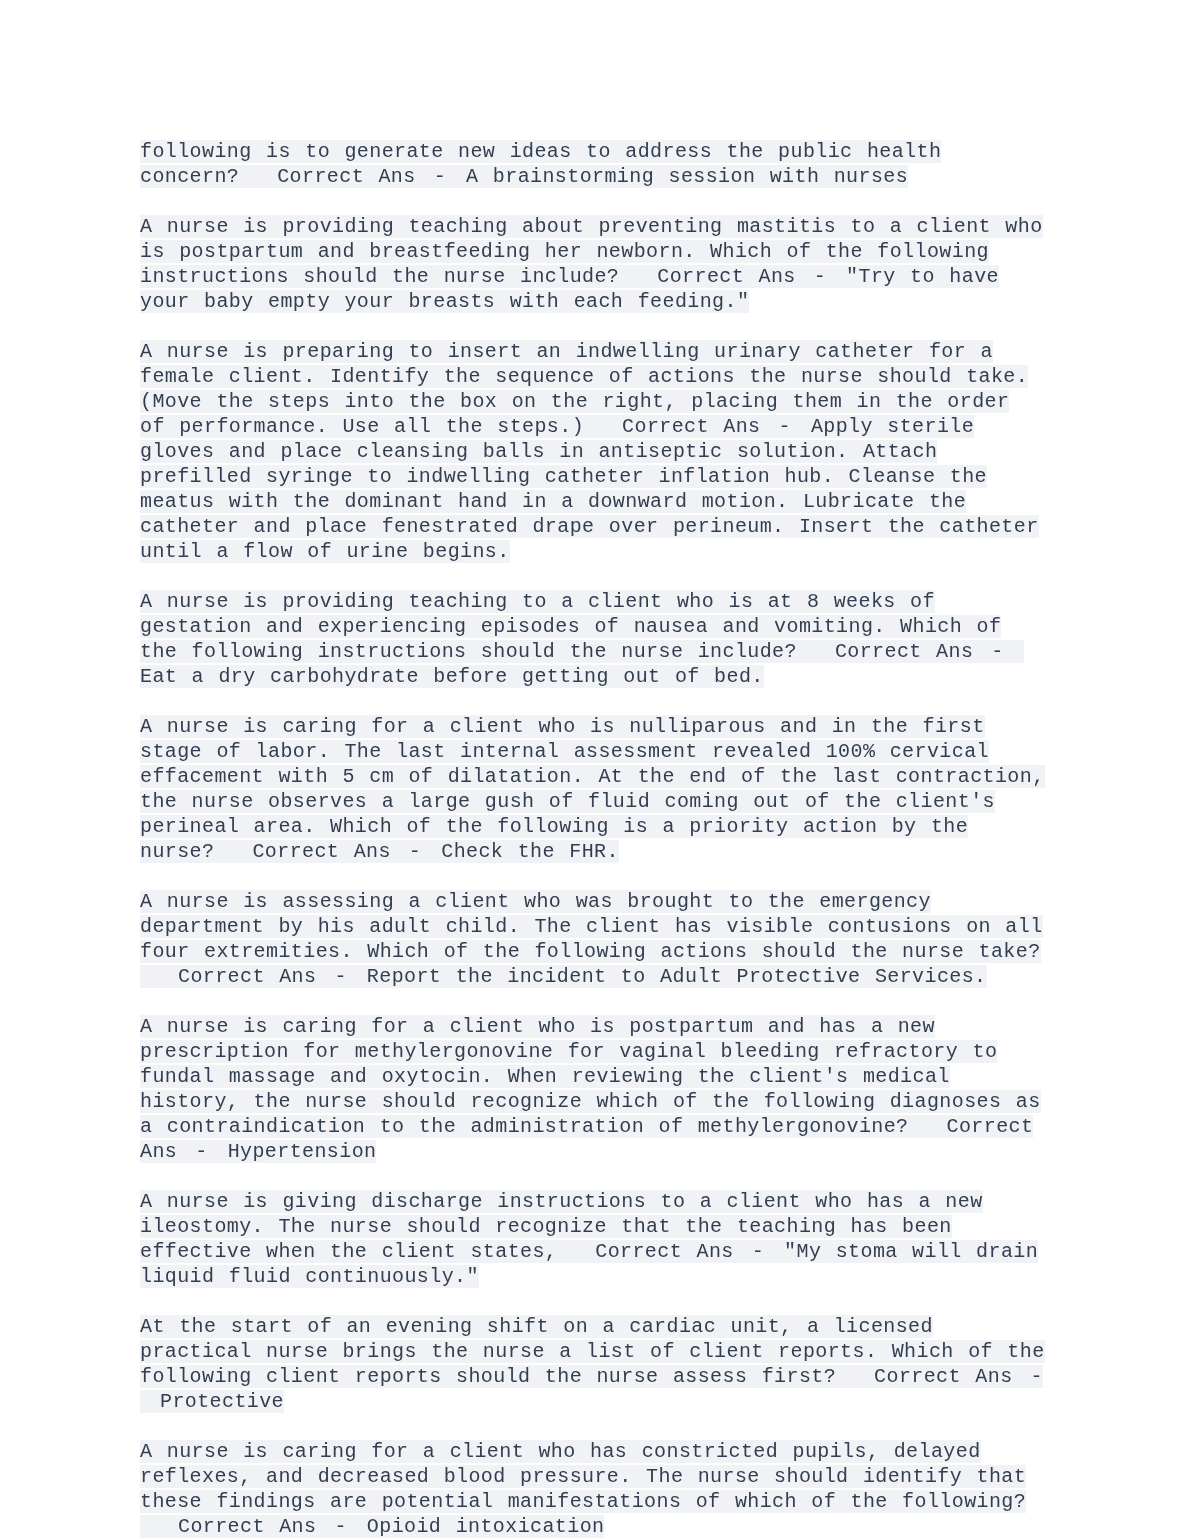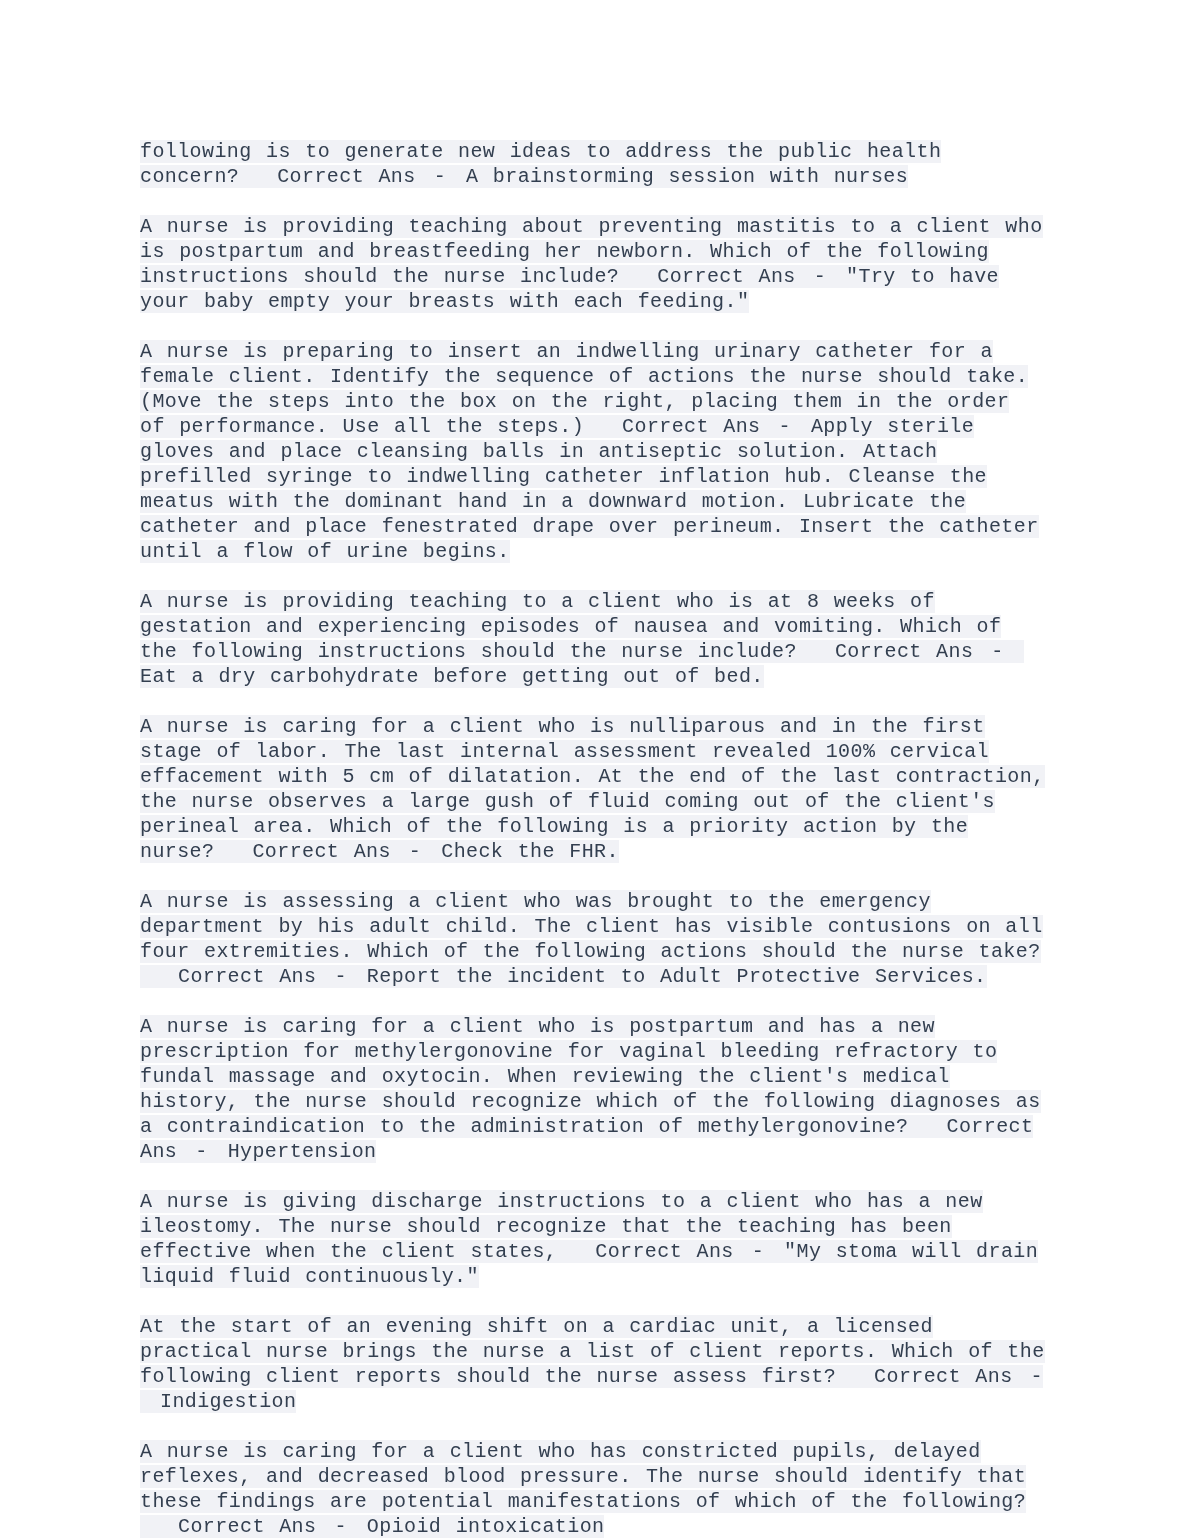--- a/index.html
+++ b/index.html
@@ -51,17 +51,17 @@
   <p class="para"><span class="hl"><span>A nurse is providing teaching to a client who is at 8 weeks of gestation and experiencing episodes of nausea and vomiting. Which of the following instructions should the nurse include?</span><span class="gap g1"></span><span>Correct Ans</span><span class="gap g2"></span><span>-</span><span class="gap g3"></span><span>Eat a dry carbohydrate before getting out of bed.</span></span></p>
 
   <p class="para"><span class="hl"><span>A nurse is caring for a client who is nulliparous and in the first stage of labor. The last internal assessment revealed 100% cervical effacement with 5 cm of dilatation. At the end of the last contraction, the nurse observes a large gush of fluid coming out of the client's perineal area. Which of the following is a priority action by the nurse?</span><span class="gap g1"></span><span>Correct Ans</span><span class="gap g2"></span><span>-</span><span class="gap g3"></span><span>Check the FHR.</span></span></p>
 
   <p class="para"><span class="hl"><span>A nurse is assessing a client who was brought to the emergency department by his adult child. The client has visible contusions on all four extremities. Which of the following actions should the nurse take?</span><span class="gap g1"></span><span>Correct Ans</span><span class="gap g2"></span><span>-</span><span class="gap g3"></span><span>Report the incident to Adult Protective Services.</span></span></p>
 
   <p class="para"><span class="hl"><span>A nurse is caring for a client who is postpartum and has a new prescription for methylergonovine for vaginal bleeding refractory to fundal massage and oxytocin. When reviewing the client's medical history, the nurse should recognize which of the following diagnoses as a contraindication to the administration of methylergonovine?</span><span class="gap g1"></span><span>Correct Ans</span><span class="gap g2"></span><span>-</span><span class="gap g3"></span><span>Hypertension</span></span></p>
 
   <p class="para"><span class="hl"><span>A nurse is giving discharge instructions to a client who has a new ileostomy. The nurse should recognize that the teaching has been effective when the client states,</span><span class="gap g1"></span><span>Correct Ans</span><span class="gap g2"></span><span>-</span><span class="gap g3"></span><span>"My stoma will drain liquid fluid continuously."</span></span></p>
 
-  <p class="para"><span class="hl"><span>At the start of an evening shift on a cardiac unit, a licensed practical nurse brings the nurse a list of client reports. Which of the following client reports should the nurse assess first?</span><span class="gap g1"></span><span>Correct Ans</span><span class="gap g2"></span><span>-</span><span class="gap g3"></span><span>Indigestion</span></span></p>
+  <p class="para"><span class="hl"><span>At the start of an evening shift on a cardiac unit, a licensed practical nurse brings the nurse a list of client reports. Which of the following client reports should the nurse assess first?</span><span class="gap g1"></span><span>Correct Ans</span><span class="gap g2"></span><span>-</span><span class="gap g3"></span><span>Protective</span></span></p>
 
   <p class="para"><span class="hl"><span>A nurse is caring for a client who has constricted pupils, delayed reflexes, and decreased blood pressure. The nurse should identify that these findings are potential manifestations of which of the following?</span><span class="gap g1"></span><span>Correct Ans</span><span class="gap g2"></span><span>-</span><span class="gap g3"></span><span>Opioid intoxication</span></span></p>
 
 </div>
 
 </body></html>

